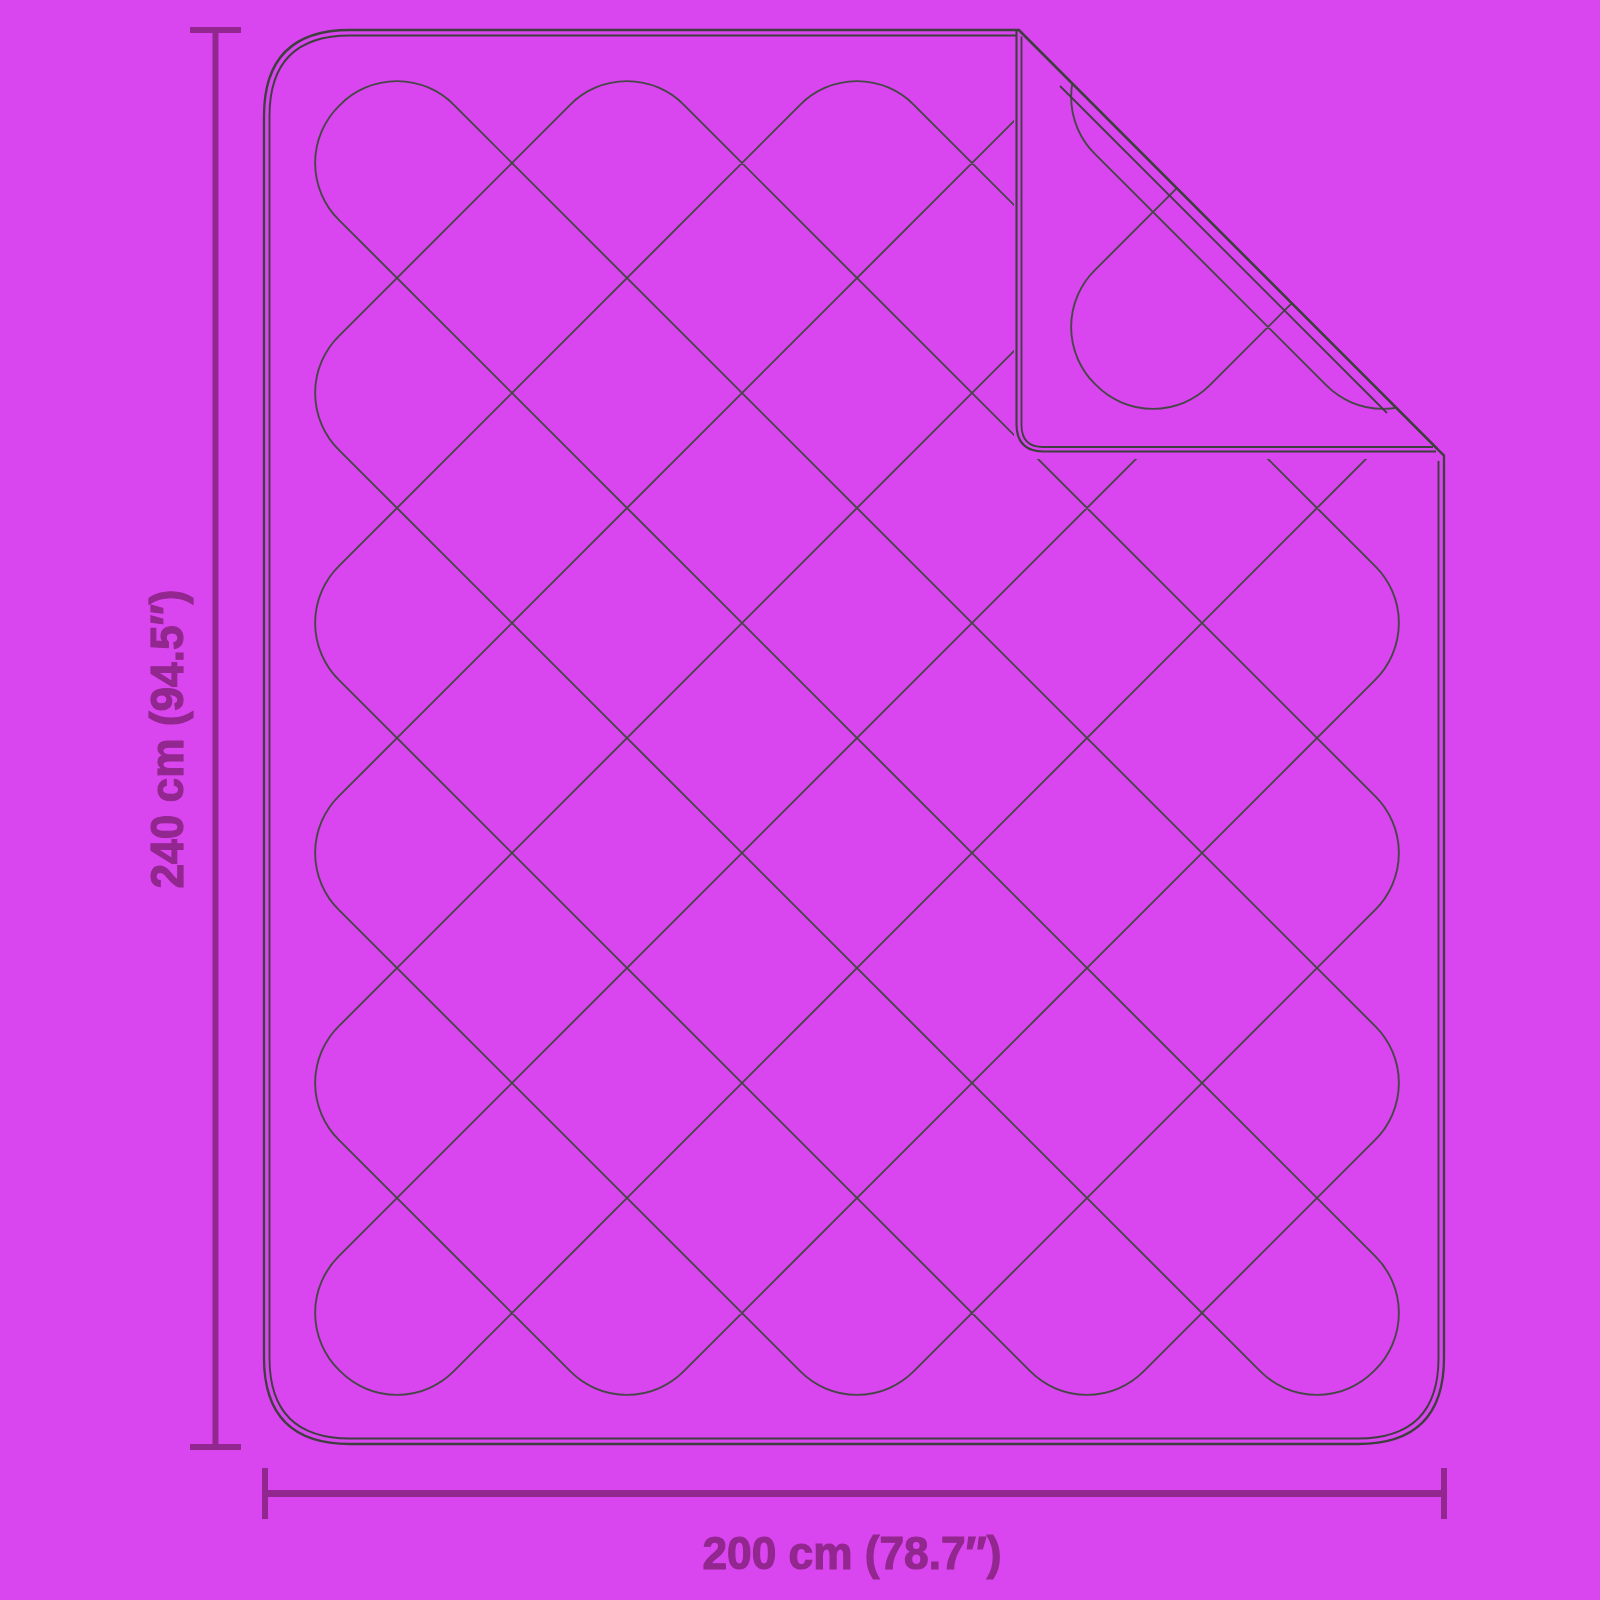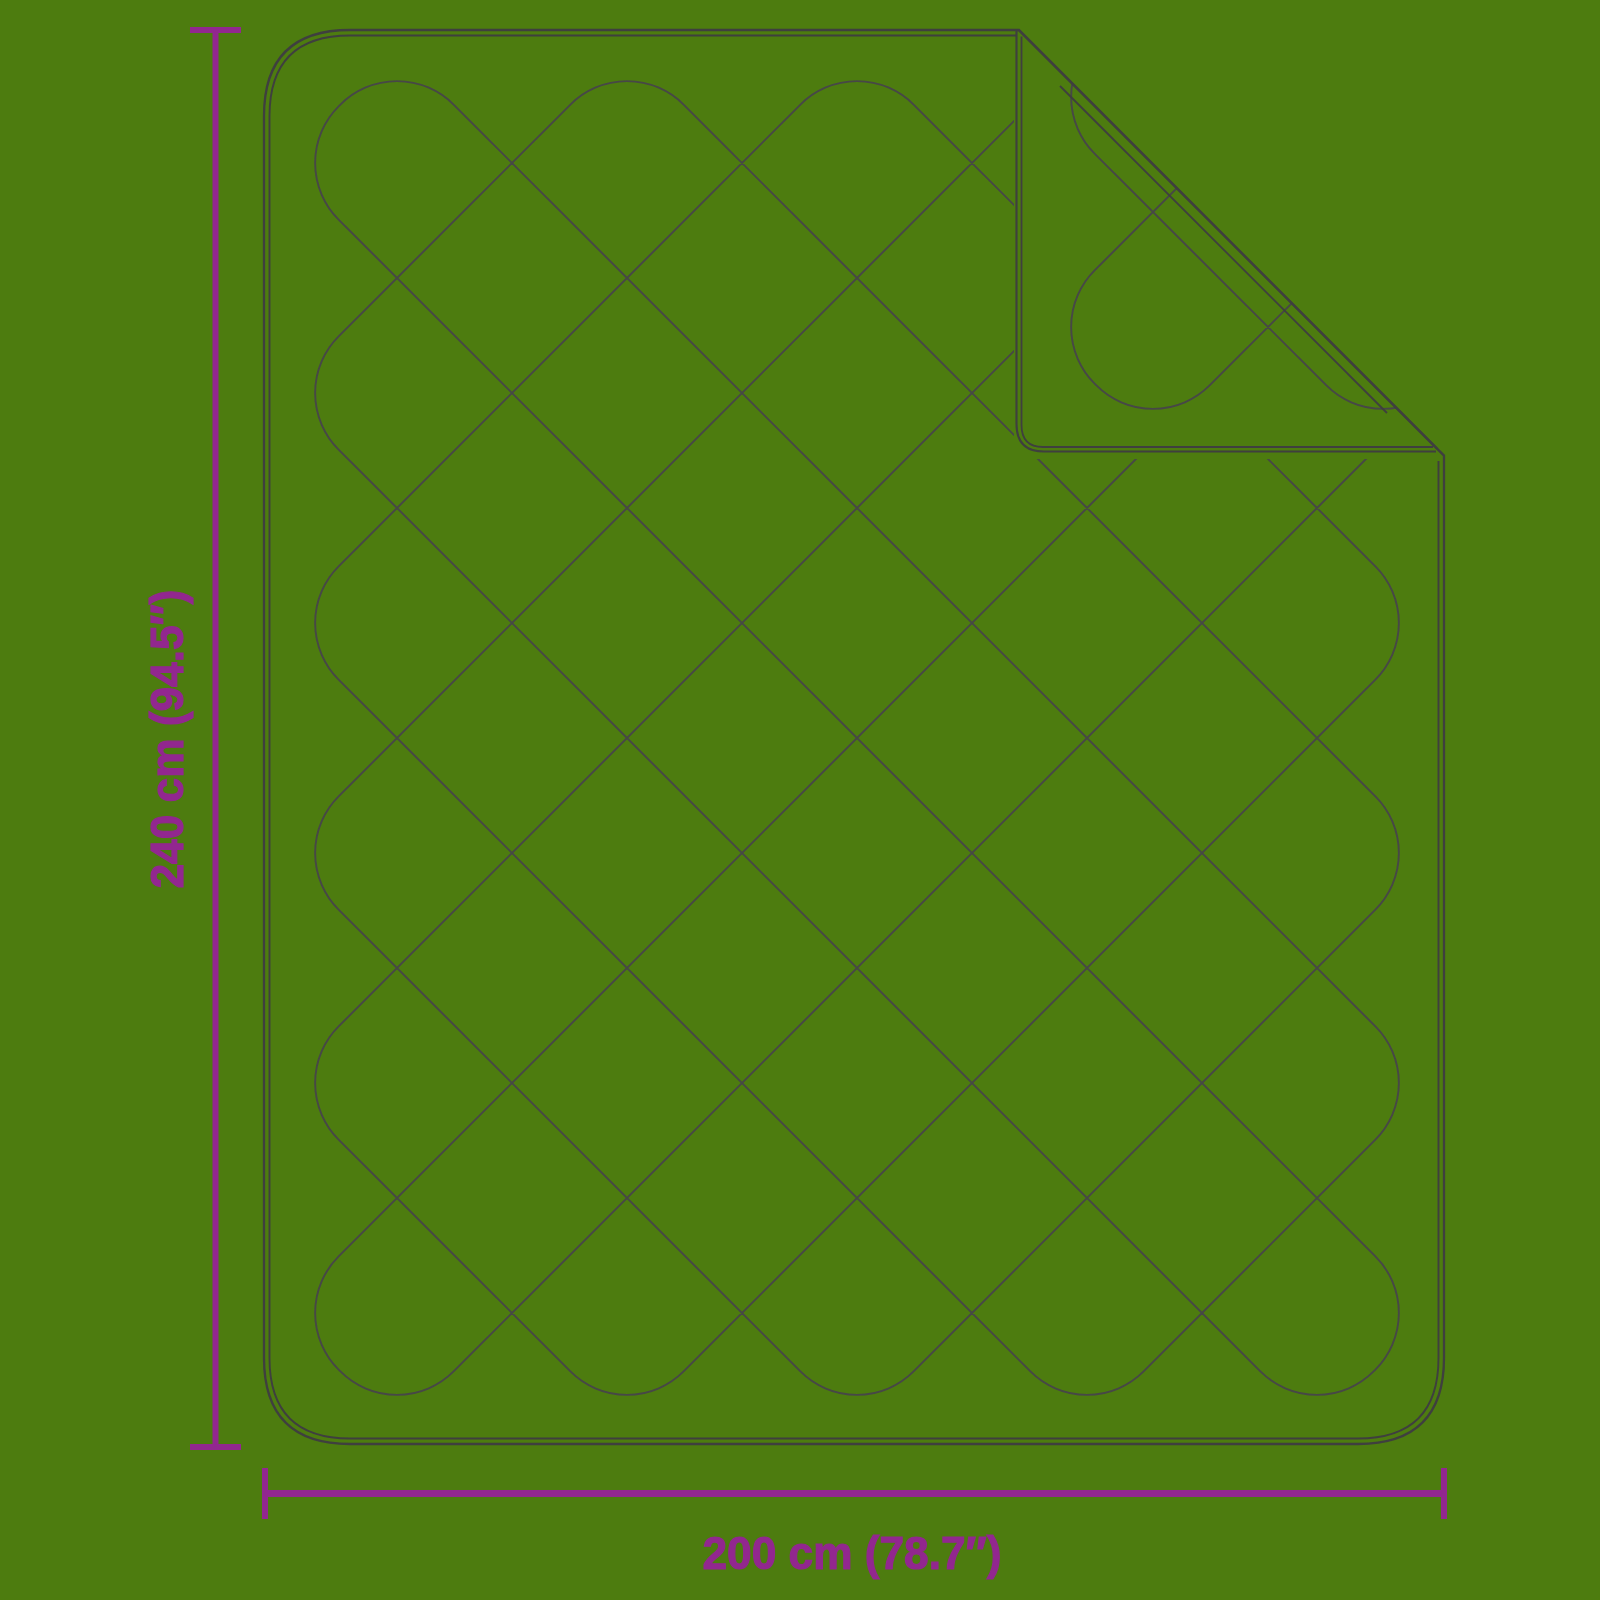--- a/index.html
+++ b/index.html
@@ -1,16 +1,16 @@
 <!DOCTYPE html>
 <html><head>
 <meta charset="utf-8">
 <style>
   html,body{margin:0;padding:0;background:#ffffff;}
-  .wrap{width:1600px;height:1600px;position:relative;background:#4d7c0f;overflow:hidden;}
+  .wrap{width:1600px;height:1600px;position:relative;background:#d946ef;overflow:hidden;}
   svg{display:block;}
   text{font-family:"Liberation Sans", sans-serif;font-weight:bold;}
 </style>
 </head>
 <body>
 <div class="wrap">
 <svg width="1600" height="1600" viewBox="0 0 1600 1600" fill="none">
   <defs>
 
     <clipPath id="mainClip">

